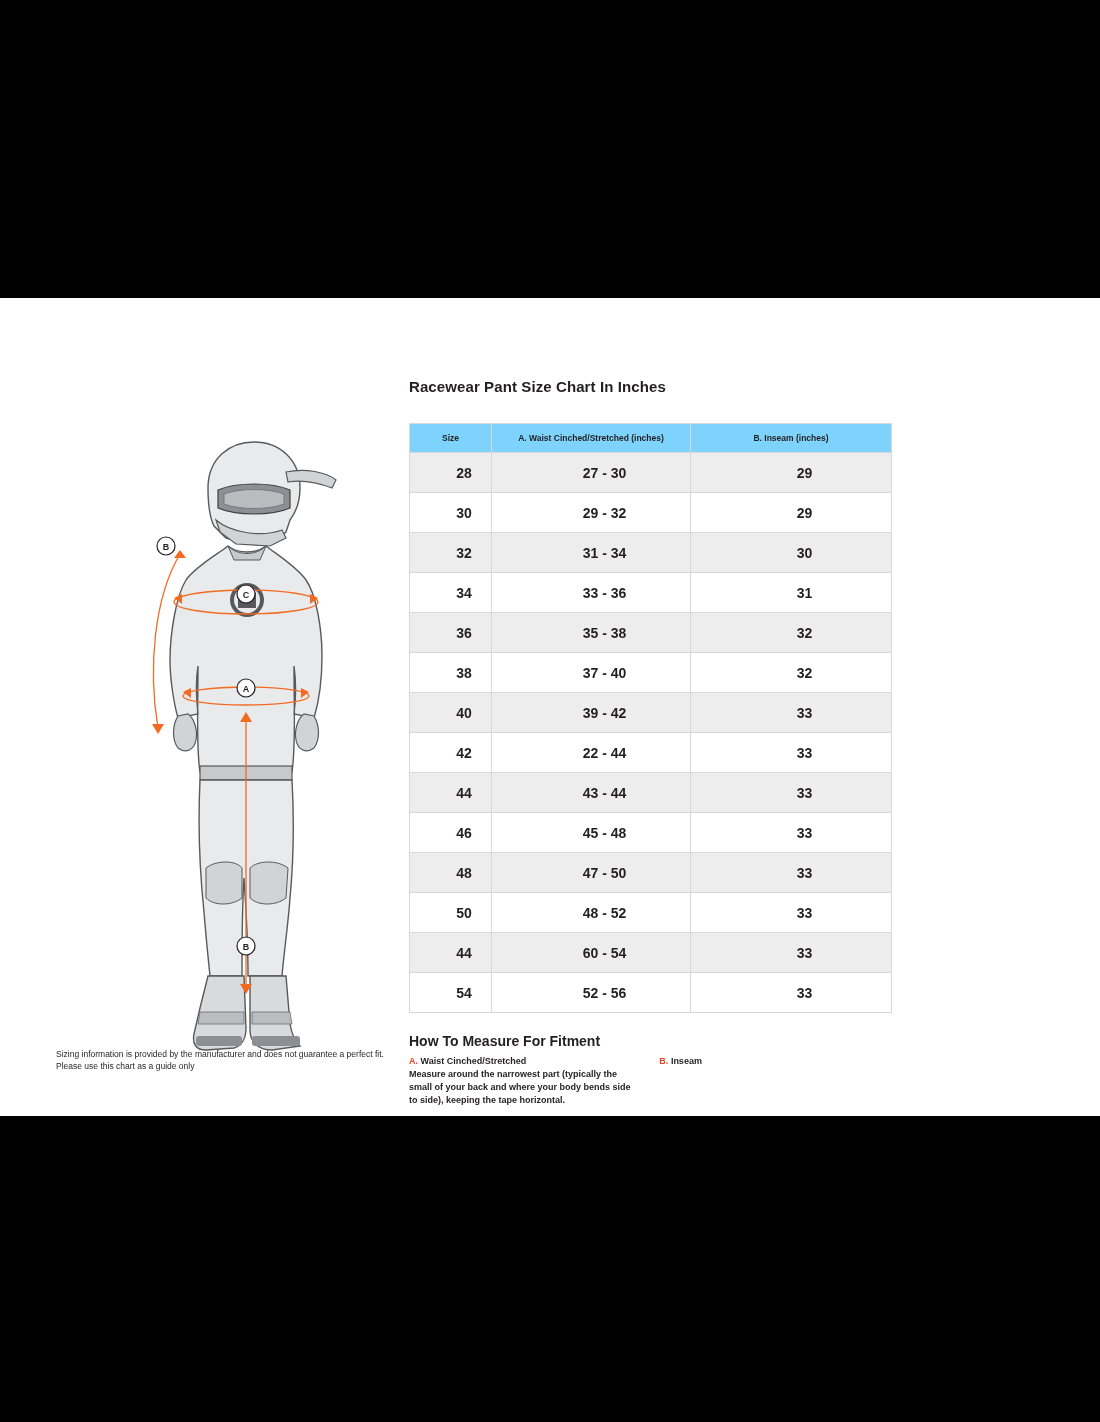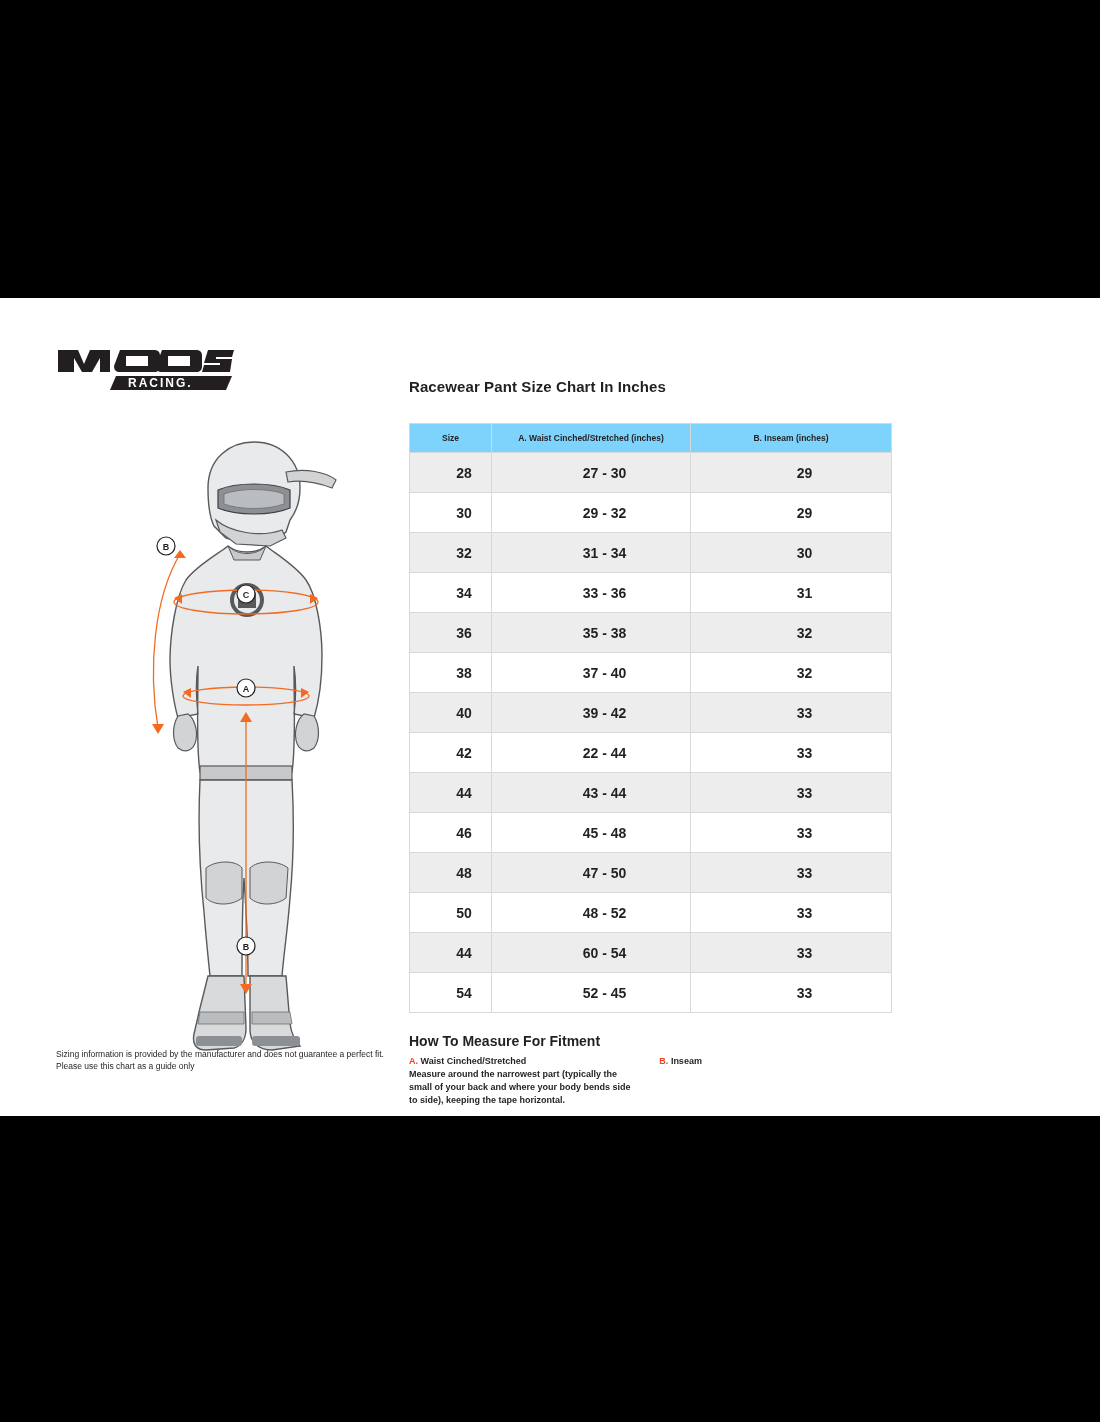--- a/index.html
+++ b/index.html
@@ -132,39 +132,20 @@
     line-height: 1.45;
     color: #231f20;
     font-weight: bold;
   }
 </style>
 </head>
 <body>
 
 <div class="sheet">
 
-  <div class="logo">
-    <svg viewBox="0 0 180 46" width="180" height="46" aria-hidden="true">
-      <g fill="#231f20">
-
-        <path d="M2 4 L22 4 L28 18 L34 4 L54 4 L54 26 L44 26 L44 12 L36 26 L26 26 L18 12 L18 26 L2 26 Z"></path>
-        <path d="M58 4 L92 4 C96 4 98 6 98 10 L98 20 C98 24 96 26 92 26 L58 26 C54 26 52 24 52 20 Z" transform="translate(6,0)"></path>
-        <path d="M58 4 L92 4 C96 4 98 6 98 10 L98 20 C98 24 96 26 92 26 L58 26 C54 26 52 24 52 20 Z" transform="translate(48,0)"></path>
-        <path d="M152 4 L178 4 L176 11 L160 11 L160 13 L176 13 L174 26 L146 26 L148 19 L164 19 L164 17 L148 17 Z"></path>
-      </g>
-      <g fill="#fff">
-        <rect x="70" y="10" width="22" height="10"></rect>
-        <rect x="112" y="10" width="22" height="10"></rect>
-      </g>
-      <g fill="#231f20">
-        <path d="M60 30 L176 30 L170 44 L54 44 Z"></path>
-      </g>
-      <text x="72" y="41" font-family="Liberation Sans, sans-serif" font-size="12" font-weight="bold" fill="#fff" letter-spacing="2">RACING.</text>
-    </svg>
-  </div>
 
   <div class="figure">
     <svg viewBox="0 0 280 650" width="280" height="650" aria-hidden="true">
 
       <g fill="#e9eaec" stroke="#58595b" stroke-width="1.4">
         <path d="M108 60 C108 30 130 14 154 14 C180 14 200 32 200 60 C200 74 196 84 190 92 L186 104 L176 112 L150 116 L126 110 L114 98 C110 90 108 76 108 60 Z"></path>
       </g>
 
       <path d="M186 44 C206 40 226 44 236 52 L232 60 C216 54 200 52 188 54 Z" fill="#d1d3d4" stroke="#58595b" stroke-width="1.2"></path>
 
@@ -338,21 +319,21 @@
           <td>48 - 52</td>
           <td>33</td>
         </tr>
         <tr class="alt">
           <td>44</td>
           <td>60 - 54</td>
           <td>33</td>
         </tr>
         <tr>
           <td>54</td>
-          <td>52 - 45</td>
+          <td>52 - 56</td>
           <td>33</td>
         </tr>
       </tbody>
     </table>
 
     <div class="howto">
       <div class="howto-title">How To Measure For Fitment</div>
       <div class="howto-cols">
         <div class="howto-col">
           <div class="howto-head">

